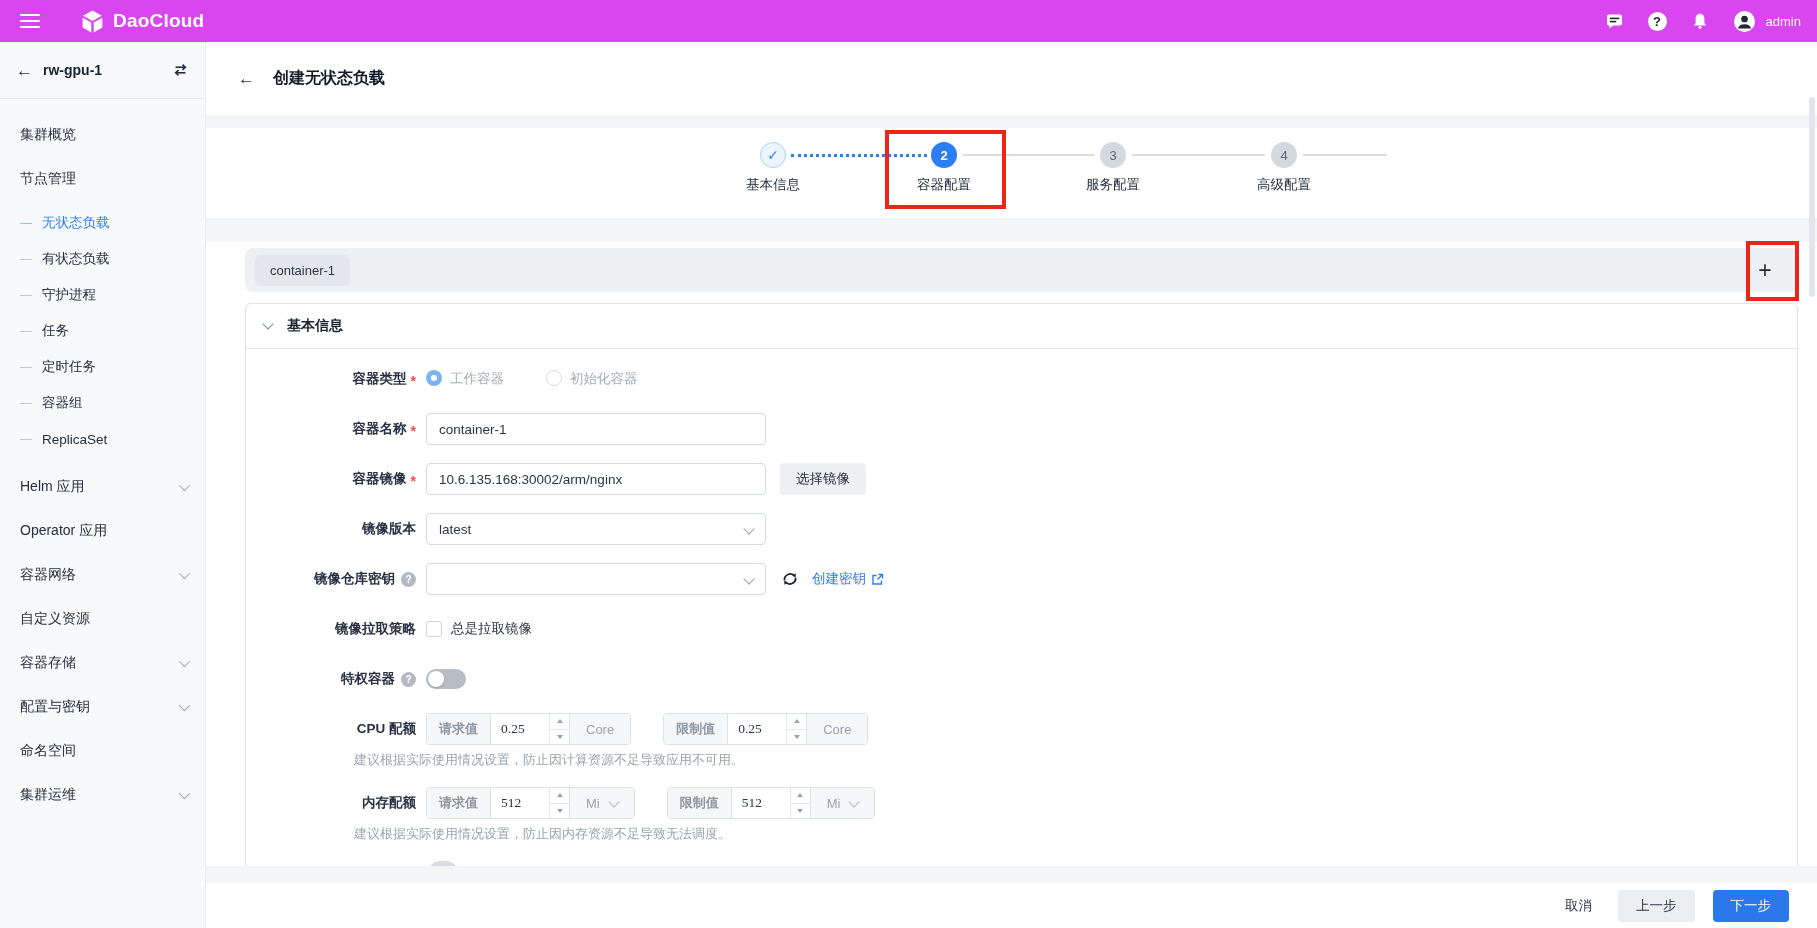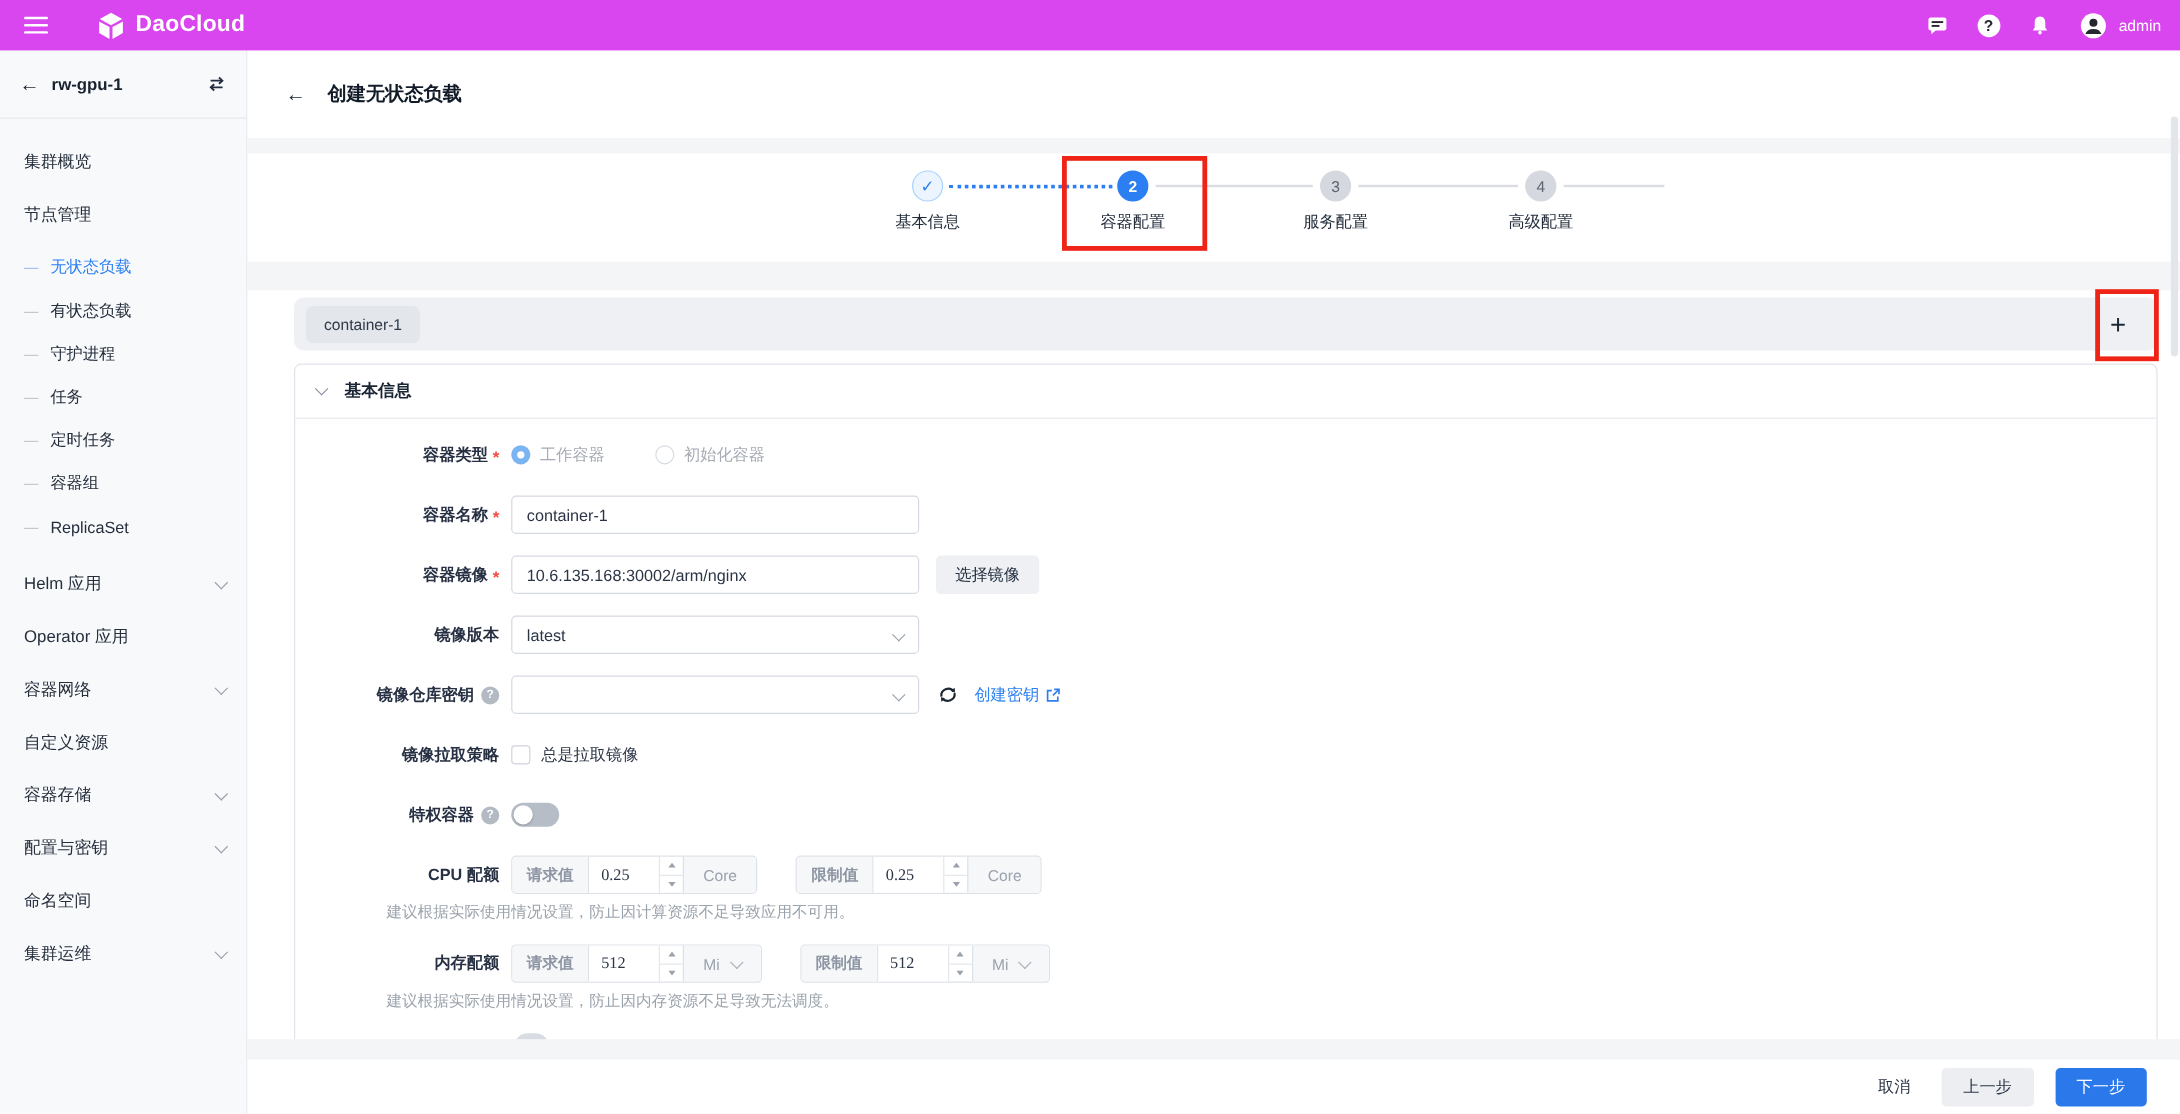--- a/index.html
+++ b/index.html
@@ -87,21 +87,21 @@
                 font-size:10px; font-weight:700; display:flex; align-items:center; justify-content:center;
                 margin-left:2px; cursor:pointer; }
   .fctrl { margin-left:10px; display:flex; align-items:center; }
 
   .radio { width:16px; height:16px; border-radius:50%; }
   .radio.checked { background:#7ab5f2; position:relative; }
   .radio.checked::after { content:""; position:absolute; left:5px; top:5px; width:6px; height:6px;
                           border-radius:50%; background:#fff; }
   .radio.unchecked { background:#fff; border:1.5px solid #d7dbe2; }
   .radio-label { margin-left:8px; font-size:13.5px; color:#a6abb4; }
-  .radio-opt { display:flex; align-items:center; cursor:pointer; }
+  .radio-opt { display:flex; cursor:pointer; }
   .radio-opt + .radio-opt { margin-left:42px; }
 
   .t-input { width:340px; height:32px; border:1px solid #d5dae2; border-radius:4px; padding:0 12px;
              font-size:13.5px; color:#2b3546; font-family:inherit; background:#fff; outline:none; }
   .btn-gray-sm { margin-left:14px; height:32px; background:#eef0f3; border:none; border-radius:4px;
                  padding:0 16px; font-size:13.5px; color:#242f40; font-family:inherit; cursor:pointer; }
   .t-select { width:340px; height:32px; border:1px solid #d5dae2; border-radius:4px; padding:0 28px 0 12px;
               font-size:13.5px; color:#2b3546; background:#fff; display:flex; align-items:center;
               position:relative; cursor:pointer; }
   .t-select .chev { position:absolute; right:12px; top:11px; border-color:#9aa2ad; transform:rotate(45deg); }
@@ -124,21 +124,21 @@
   .ng-spin span { flex:1; display:flex; align-items:center; justify-content:center; cursor:pointer; }
   .ng-spin span + span { border-top:1px solid #e4e7ec; }
   .tri-up { width:0; height:0; border-left:3.5px solid transparent; border-right:3.5px solid transparent;
             border-bottom:4.5px solid #9aa1ac; }
   .tri-down { width:0; height:0; border-left:3.5px solid transparent; border-right:3.5px solid transparent;
               border-top:4.5px solid #9aa1ac; }
   .ng-unit { background:#f6f7f9; border-left:1px solid #dde1e8; padding:0 16px; display:flex; gap:10px;
              align-items:center; font-size:13px; color:#9aa2ae; }
   .ng-unit .chev { border-color:#b2b8c2; transform:rotate(45deg); margin-top:-3px; }
 
-  .hint-row { margin:-10px 0 18px 76px; font-size:13px; color:#9ba3ac; }
+  .hint-row { margin:-10px 0 18px 108px; font-size:13px; color:#9ba3ac; }
   .link { color:#2b7ff2; font-size:13.5px; cursor:pointer; display:flex; align-items:center; gap:5px; }
   .icon-btn { cursor:pointer; display:flex; align-items:center; }
   .sliver { width:30px; height:12px; border-radius:15px 15px 0 0; background:#d9dde3; margin-left:182px; margin-top:4px; }
 
   
   .footer { position:absolute; bottom:0; left:0; right:0; height:45px; background:#fff;
             display:flex; align-items:center; justify-content:flex-end; gap:18px; padding-right:28px; }
   .btn-text { font-size:13.5px; color:#2b3546; background:none; border:none; font-family:inherit;
               cursor:pointer; padding:0 8px; }
   .btn-prev { height:32px; background:#eceef2; border:none; border-radius:4px; padding:0 18px;

